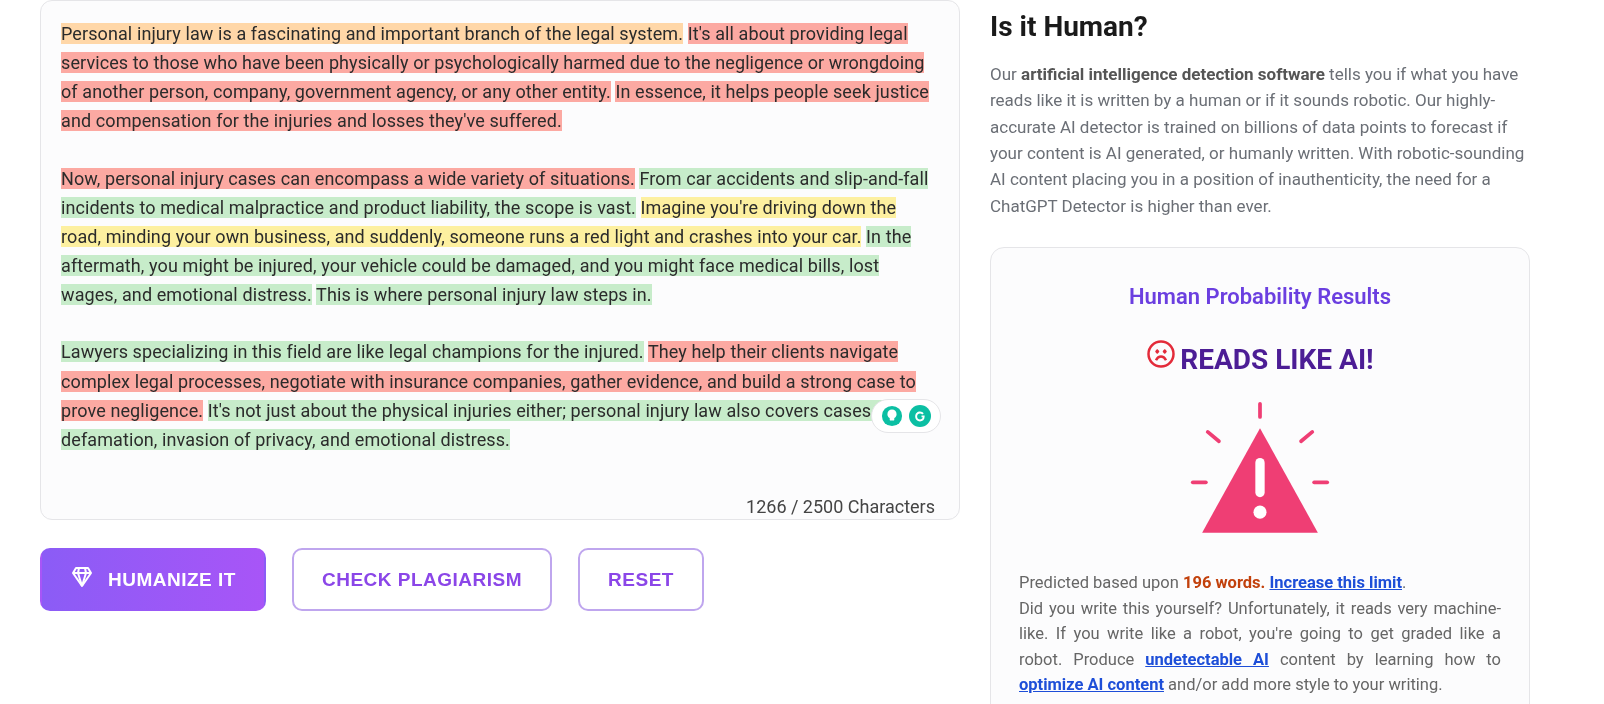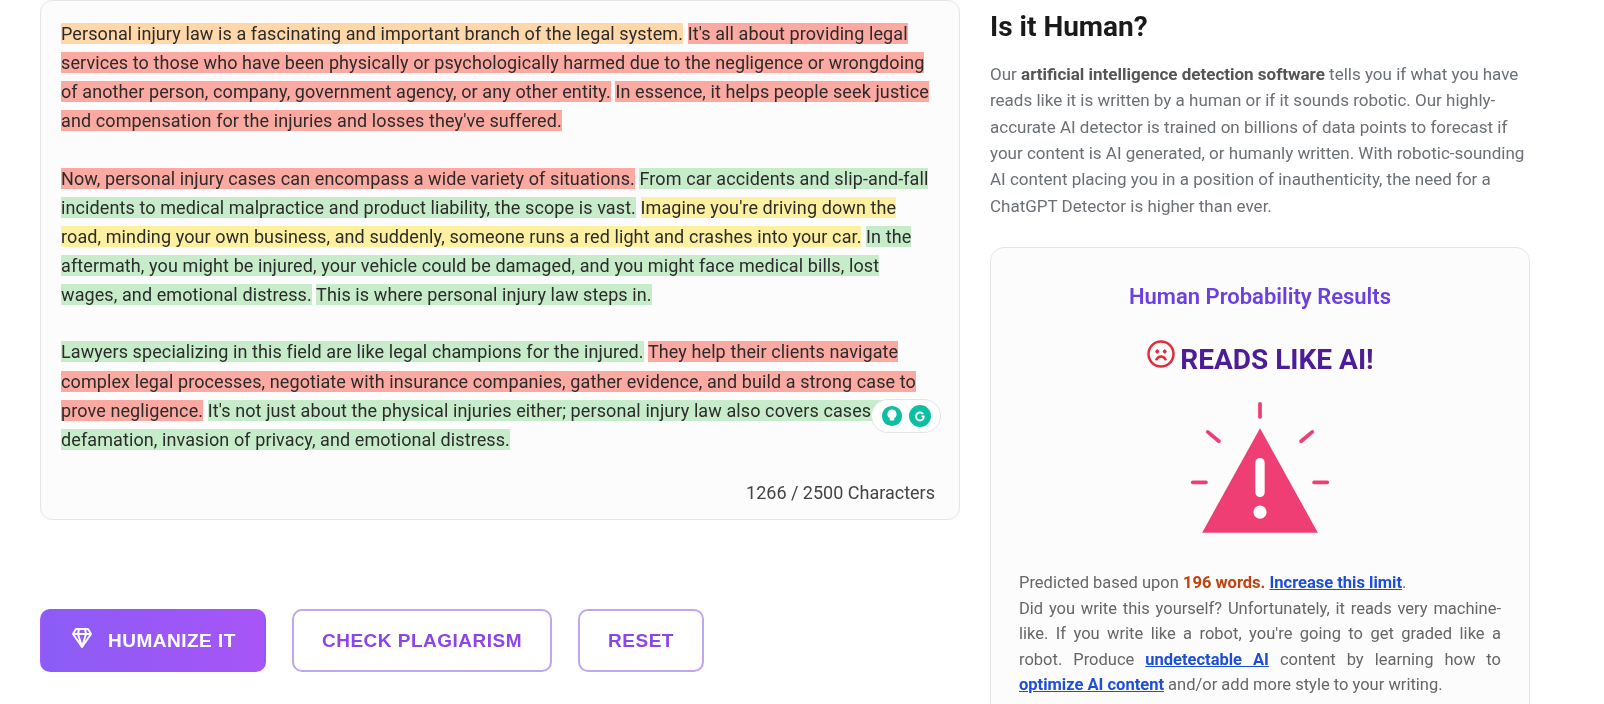--- a/index.html
+++ b/index.html
@@ -7,24 +7,24 @@
   .layout{display:flex;gap:30px;padding:0 10px}
   .left-col{flex:0 0 950px;padding-left:30px}
   .right-col{flex:0 0 540px;padding-top:10px}
   .editor-box{border:1px solid #e5e5e8;border-radius:12px;padding:18px 20px 2px 20px;background:#fcfcfd;position:relative;min-height:520px}
   .editor-text{font-size:18px;line-height:1.62;color:#2b2b2b;letter-spacing:0.1px}
   .editor-text p{margin-bottom:28px}
   .hl-orange{background:#ffd7a8}
   .hl-red{background:#fca9a2}
   .hl-green{background:#c7ecca}
   .hl-yellow{background:#fdf0a0}
-  .char-counter{position:absolute;bottom:16px;right:24px;color:#444;font-size:18px}
+  .char-counter{position:absolute;bottom:2px;right:24px;color:#444;font-size:18px}
   .badge-wrap{position:absolute;bottom:86px;right:18px;display:flex;gap:0;align-items:center;background:#fff;border:1px solid #e5e5e8;border-radius:20px;padding:2px 6px}
   .badge-wrap .ico{width:28px;height:28px;border-radius:50%;display:flex;align-items:center;justify-content:center}
-  .buttons-row{display:flex;gap:26px;margin-top:89px;padding-left:0}
+  .buttons-row{display:flex;gap:26px;margin-top:28px;padding-left:0}
   .btn{border-radius:10px;padding:16px 28px;font-size:19px;font-weight:700;letter-spacing:0.5px;cursor:pointer;border:2px solid;display:flex;align-items:center;gap:14px}
   .btn-primary{background:linear-gradient(90deg,#8b5cf6,#a855f7);color:#fff;border-color:transparent}
   .btn-outline{background:#fff;color:#8b46e8;border-color:#bfa6ee}
   .right-title{font-size:28px;font-weight:700;color:#1a1a1a;margin-bottom:18px}
   .right-desc{font-size:17px;line-height:1.55;color:#6b6f76}
   .right-desc strong{color:#555;font-weight:700}
   .result-card{margin-top:28px;border:1px solid #e5e5e8;border-radius:14px;padding:36px 28px 26px;background:#fcfcfd}
   .result-title{text-align:center;color:#6b3fe0;font-size:22px;font-weight:600;margin-bottom:30px}
   .verdict{display:flex;align-items:flex-end;justify-content:center;gap:4px;color:#4c1d95;font-size:28px;font-weight:700;margin-bottom:26px}
   .triangle-wrap{display:flex;justify-content:center;margin-bottom:28px}

